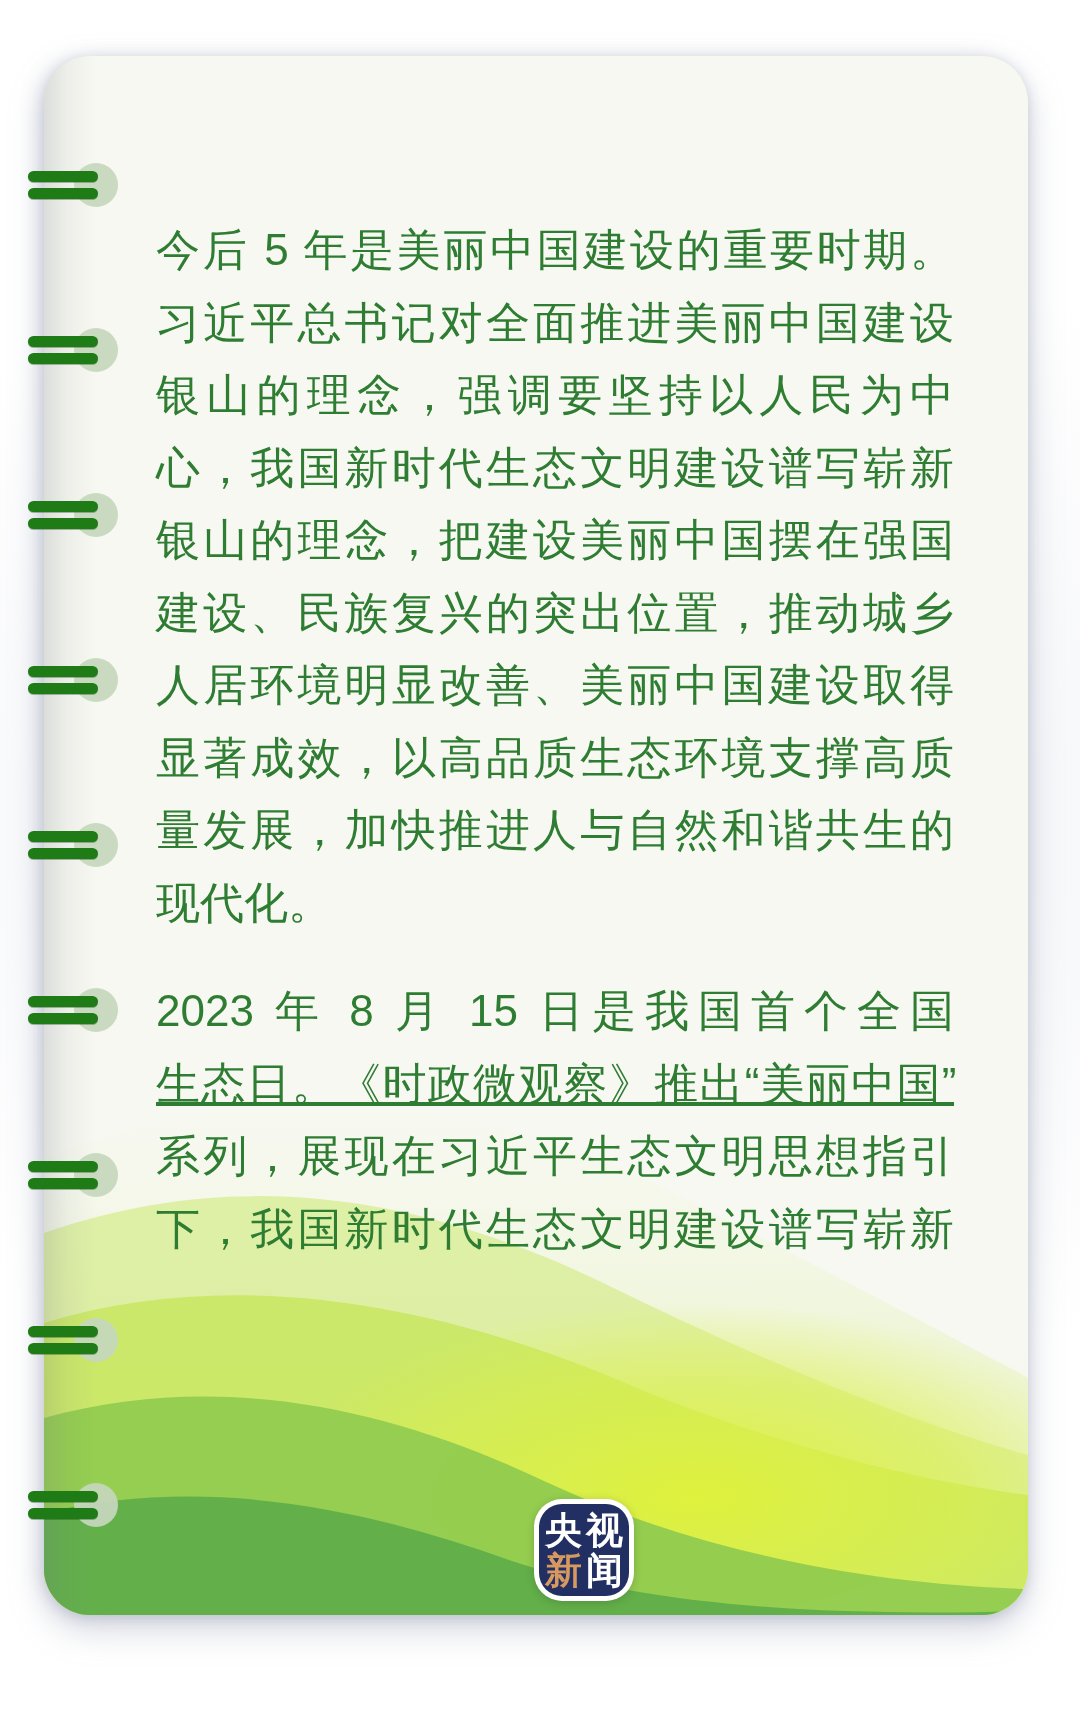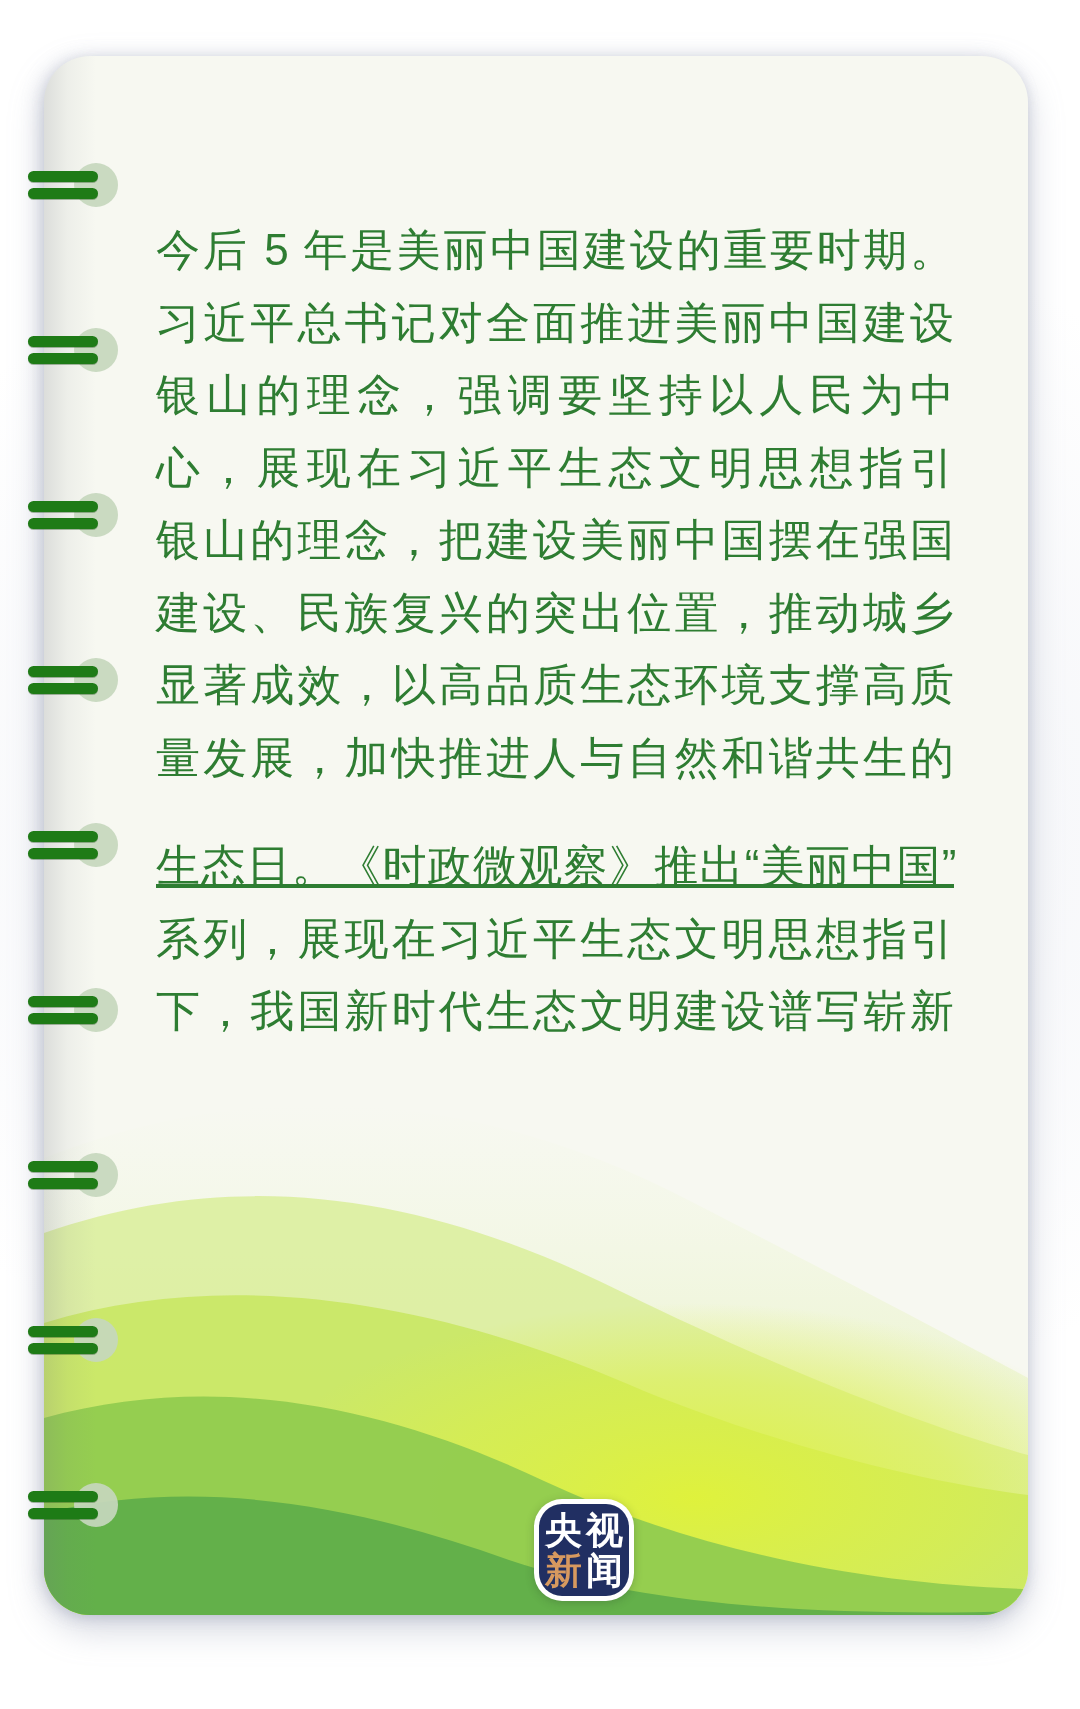--- a/index.html
+++ b/index.html
@@ -131,27 +131,30 @@
     <path d="M0,520 C160,482 320,515 465,567 C600,613 780,624 984,618 L984,622 L0,622 Z" fill="#63b04a"></path>
   </svg>
 
   <div class="spine-shade"></div>
 
   <div class="content">
     <div class="para">
       <div class="line j">今后 5 年是美丽中国建设的重要时期。</div>
       <div class="line j">习近平总书记对全面推进美丽中国建设</div>
       <div class="line j">银山的理念，强调要坚持以人民为中</div>
-      <div class="line j">心，展现在习近平生态文明思想指引</div>
+      <div class="line j">心，我国新时代生态文明建设谱写崭新</div>
       <div class="line j">银山的理念，把建设美丽中国摆在强国</div>
       <div class="line j">建设、民族复兴的突出位置，推动城乡</div>
+      <div class="line j">人居环境明显改善、美丽中国建设取得</div>
       <div class="line j">显著成效，以高品质生态环境支撑高质</div>
       <div class="line j">量发展，加快推进人与自然和谐共生的</div>
+      <div class="line">现代化。</div>
     </div>
     <div class="para para2">
+      <div class="line j">2023 年 8 月 15 日是我国首个全国</div>
       <div class="line j tight">生态日。《时政微观察》推出“美丽中国”</div>
       <div class="line j">系列，展现在习近平生态文明思想指引</div>
       <div class="line j">下，我国新时代生态文明建设谱写崭新</div>
     </div>
   </div>
 
   <div class="logo">
     <div class="logo-inner">
       <span>央</span>
       <span>视</span>

